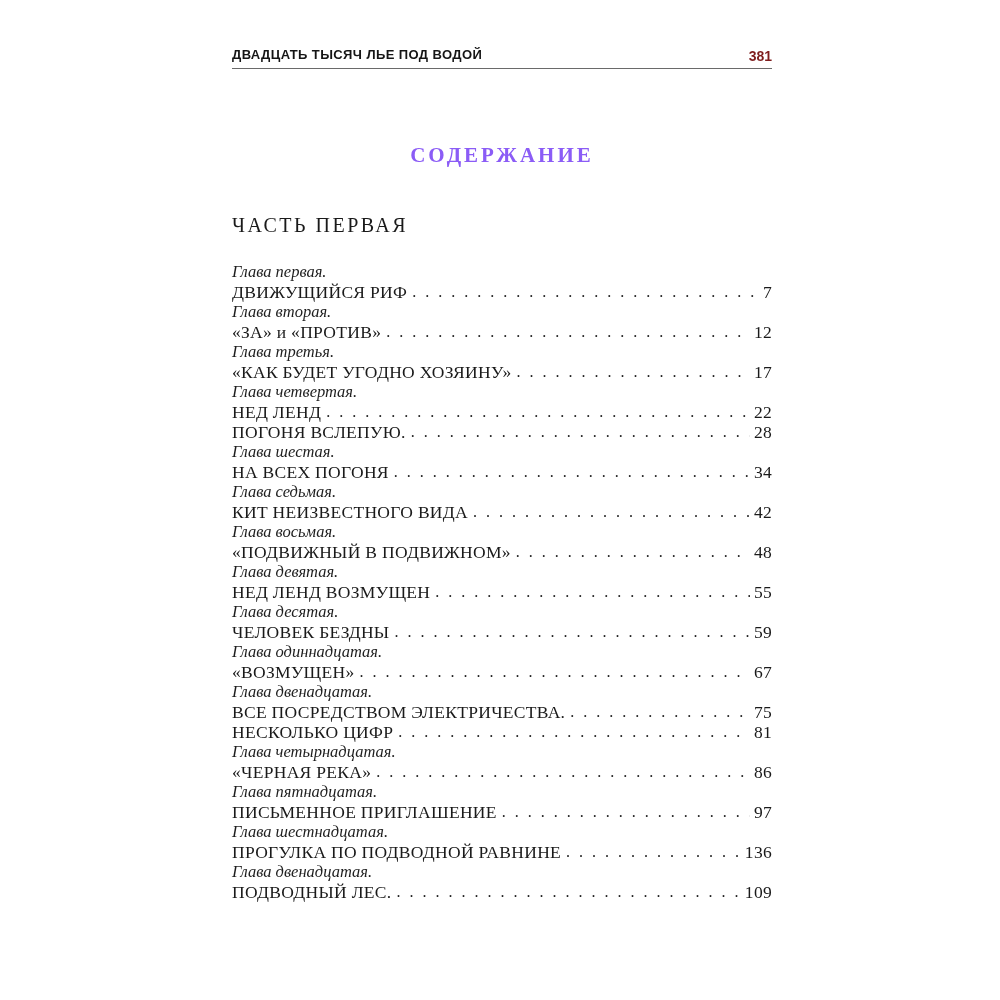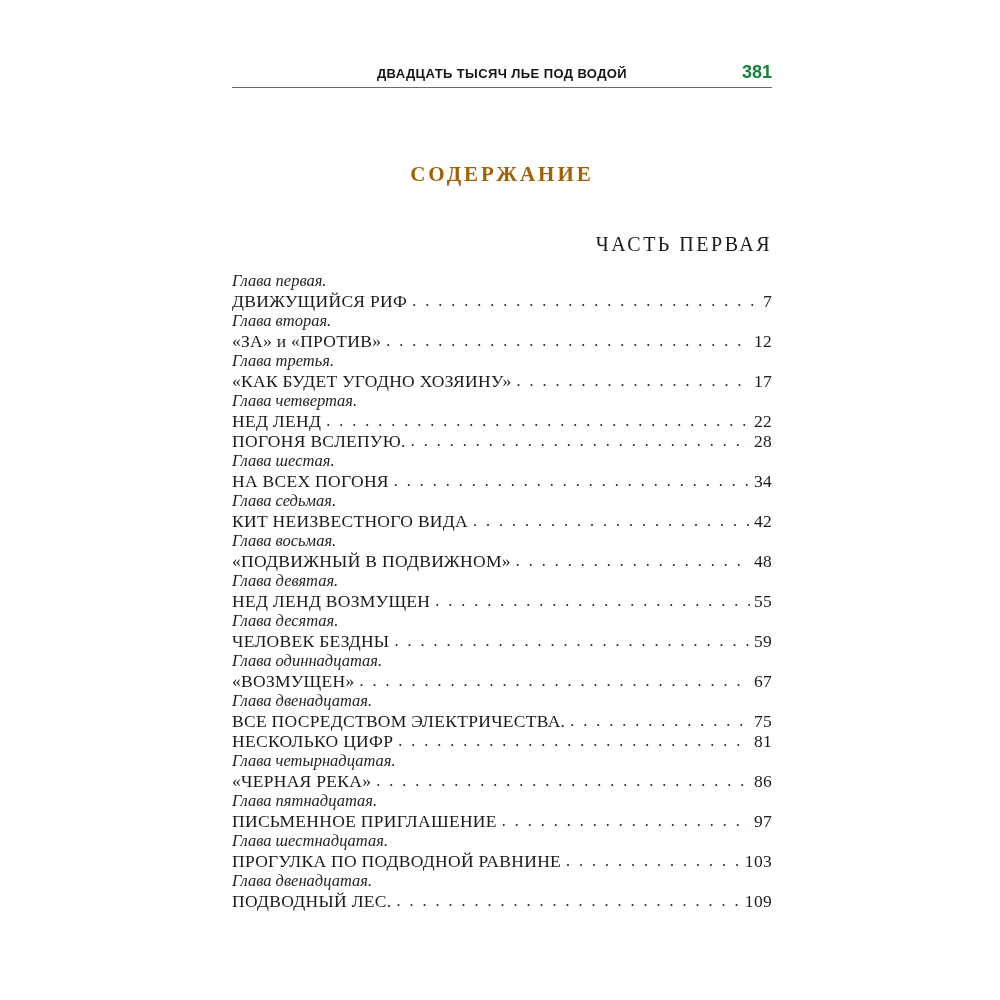--- a/index.html
+++ b/index.html
@@ -17,61 +17,61 @@
     overflow: hidden;
   }
   .content {
     position: absolute;
     left: 232px;
     top: 0;
     width: 540px;
   }
   .running-header {
     position: relative;
-    padding-top: 64px;
+    padding-top: 45px;
     padding-bottom: 5px;
     border-bottom: 1px solid #6a6a6a;
-    text-align: center;
+    text-align: left;
   }
   .running-title {
     font-family: "Liberation Sans", sans-serif;
     font-size: 13px;
     font-weight: 700;
     letter-spacing: 0.4px;
     color: #151515;
   }
   .page-number {
     position: absolute;
     right: 0;
     bottom: 4px;
     font-family: "Liberation Sans", sans-serif;
-    font-size: 18px;
+    font-size: 14px;
     font-weight: 700;
-    color: #15803d;
+    color: #7f1d1d;
   }
   .toc-heading {
     margin-top: 74px;
     text-align: center;
     font-family: "Liberation Serif", "DejaVu Serif", serif;
     font-weight: 700;
     font-size: 21px;
     letter-spacing: 3px;
-    color: #a16207;
+    color: #8b5cf6;
   }
   .part-heading {
     margin-top: 46px;
-    text-align: right;
+    text-align: left;
     font-family: "Liberation Serif", "DejaVu Serif", serif;
     font-weight: 400;
     font-size: 20px;
     letter-spacing: 2.5px;
     color: #1a1a1a;
   }
   .entries {
-    margin-top: 15px;
+    margin-top: 25px;
   }
   .chapter-label {
     font-family: "Liberation Serif", "DejaVu Serif", serif;
     font-style: italic;
     font-size: 16.5px;
     line-height: 20px;
     color: #1e1e1e;
   }
   .title-row {
     display: flex;
@@ -249,21 +249,21 @@
       <span class="dot-leader">. . . . . . . . . . . . . . . . . . . . . . . . . . . . . . . . . . . . . . . . . . . . . . . . . . . . . . . . . . . . . . . . . . . . . . . . . . . . . . . . . . . . . . . . . . </span>
       <span class="chapter-page">97</span>
     </div>
   </div>
 
   <div class="entry">
     <div class="chapter-label">Глава шестнадцатая.</div>
     <div class="title-row">
       <span class="chapter-title">ПРОГУЛКА ПО ПОДВОДНОЙ РАВНИНЕ</span>
       <span class="dot-leader">. . . . . . . . . . . . . . . . . . . . . . . . . . . . . . . . . . . . . . . . . . . . . . . . . . . . . . . . . . . . . . . . . . . . . . . . . . . . . . . . . . . . . . . . . . </span>
-      <span class="chapter-page">103</span>
+      <span class="chapter-page">136</span>
     </div>
   </div>
 
   <div class="entry">
     <div class="chapter-label">Глава двенадцатая.</div>
     <div class="title-row">
       <span class="chapter-title">ПОДВОДНЫЙ ЛЕС.</span>
       <span class="dot-leader">. . . . . . . . . . . . . . . . . . . . . . . . . . . . . . . . . . . . . . . . . . . . . . . . . . . . . . . . . . . . . . . . . . . . . . . . . . . . . . . . . . . . . . . . . . </span>
       <span class="chapter-page">109</span>
     </div>

